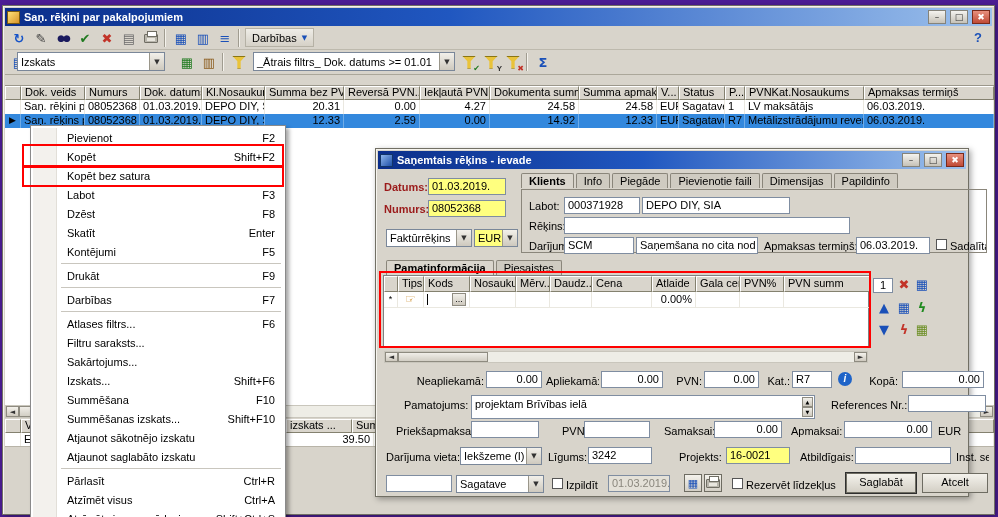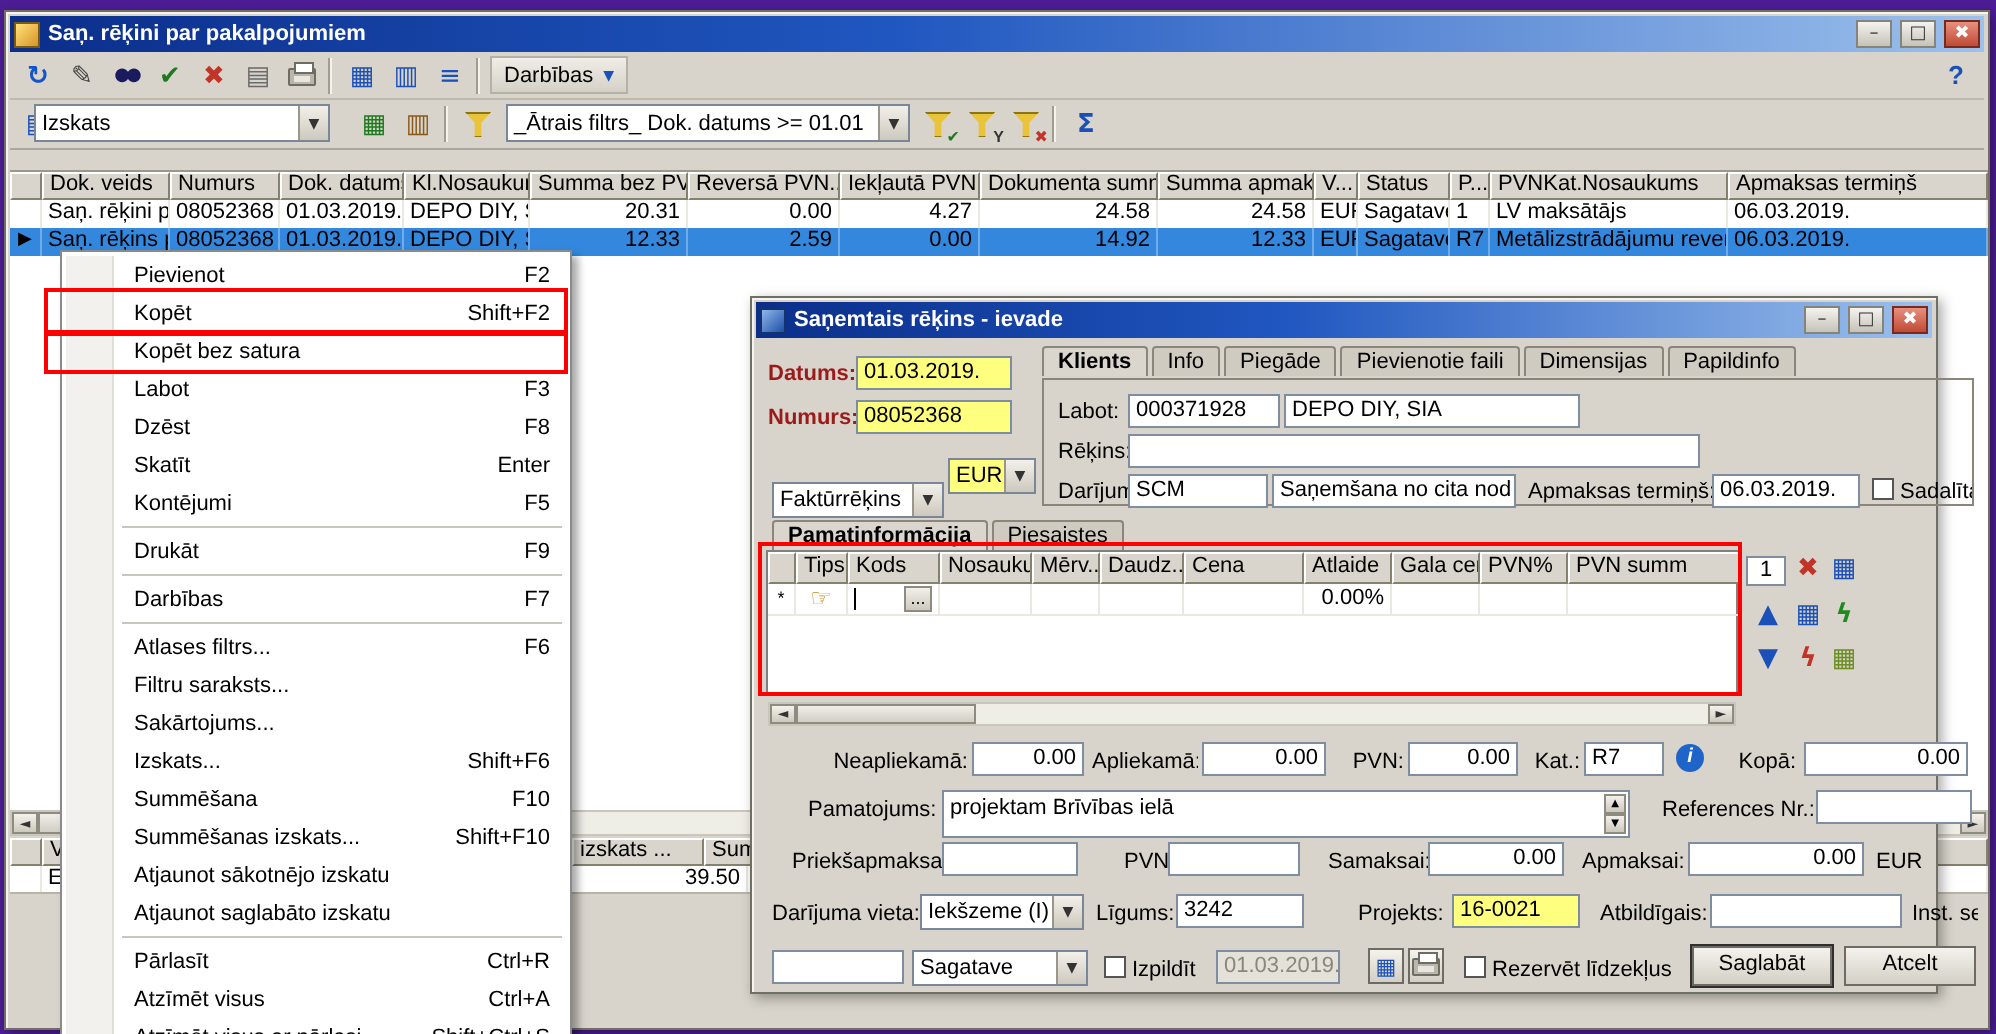--- a/index.html
+++ b/index.html
@@ -335,21 +335,21 @@
     <div class="lbl" style="left:153px;top:71px">Rēķins:</div>
     <div class="fld" style="left:188px;top:68px;width:286px"></div>
     <div class="lbl" style="left:153px;top:91px">Darījums:</div>
     <div class="fld" style="left:188px;top:88px;width:70px">SCM</div>
     <div class="fld" style="left:260px;top:88px;width:122px">Saņemšana no cita nod</div>
     <div class="lbl" style="left:388px;top:91px">Apmaksas termiņš:</div>
     <div class="fld" style="left:480px;top:88px;width:74px">06.03.2019.</div>
     <div class="cb" style="left:560px;top:90px"></div>
     <div class="lbl" style="left:574px;top:91px;width:36px">Sadalīta</div>
 
-    <div class="combo" style="left:10px;top:92px;width:86px;height:18px">
+    <div class="combo" style="left:10px;top:80px;width:86px;height:18px">
       <span class="cval">Faktūrrēķins</span>
       <span class="cbtn ico">▼</span>
     </div>
     <div class="combo yl" style="left:98px;top:80px;width:44px;height:18px">
       <span class="cval">EUR</span>
       <span class="cbtn ico">▼</span>
     </div>
 
     <div class="tabs" style="left:10px;top:110px;height:16px">
       <span class="tab active">Pamatinformācija</span>

